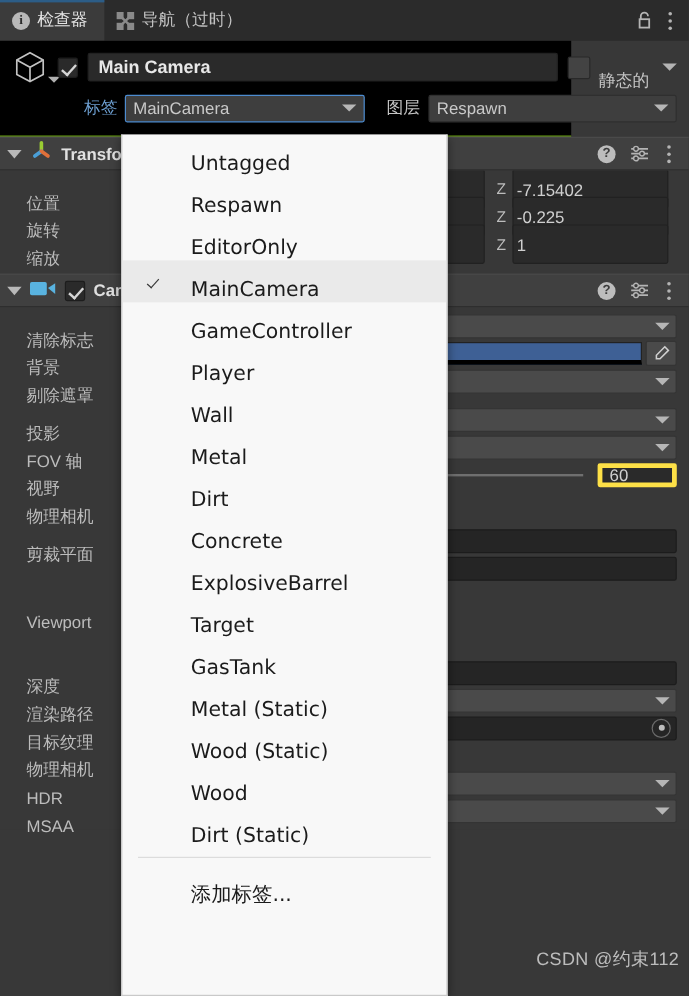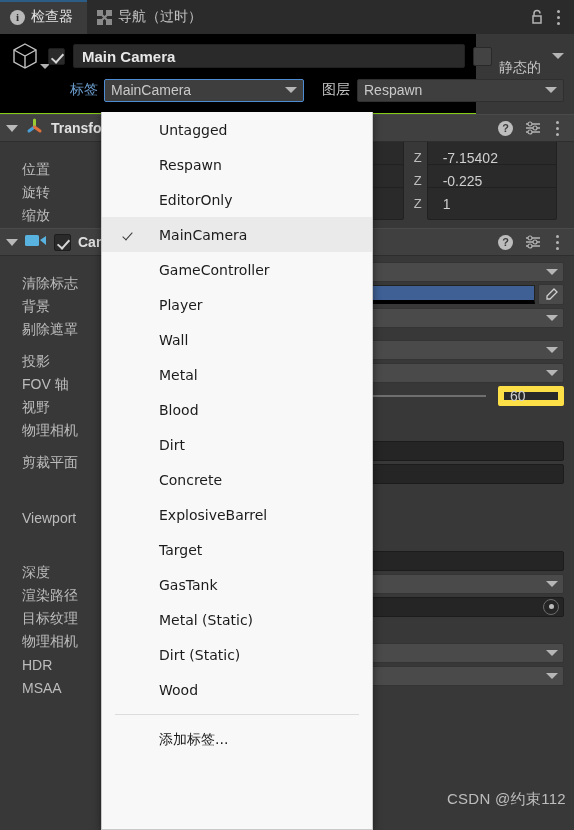--- a/index.html
+++ b/index.html
@@ -108,56 +108,56 @@
   }
   .preset-ico svg { display: block; }
 
   .section { background: #383838; padding: 4px 0; }
   .prop-row { height: 23px; display: flex; align-items: center; padding-right: 10px; }
   .prop-lbl { color: #bcbcbc; font-size: 14px; width: 104px; padding-left: 22px; white-space: nowrap; overflow: hidden; margin-top: 25px; }
   .vec { display: flex; flex: 1; gap: 0; align-items: center; }
   .axis { color: #bdbdbd; font-size: 13px; width: 14px; text-align: center; margin-right: 2px;}
   .num {
     flex: 1; height: 33px; background: #2a2a2a; border: 1px solid #212121; border-radius: 2px;
-    color: #cfcfcf; font-size: 14px; display: flex; align-items: center; padding-left: 15px;
+    color: #cfcfcf; font-size: 14px; display: flex; align-items: center; padding-left: 3px;
     margin-right: 7px; overflow: hidden; white-space: nowrap;
   }
   .field-dd {
     flex: 1; height: 20px; background: #4a4a4a; border: 1px solid #343434; border-radius: 2px;
     display: flex; align-items: center; padding: 0 5px; color: #cacaca; font-size: 13px;
   }
   .field-dd .dcar { margin-left: auto; width: 0; height: 0; border-left: 6px solid transparent; border-right: 6px solid transparent; border-top: 6px solid #b6b6b6; }
   .field-dark {
     flex: 1; height: 20px; background: #252525; border: 1px solid #1c1c1c; border-radius: 2px;
     display: flex; align-items: center; padding: 0 5px; color: #cacaca; font-size: 13px;
   }
   .color-field { flex: 1; display: flex; align-items: center; }
   .color-swatch { flex: 1; height: 19px; background: #3e6095; border: 1px solid #222; border-bottom: 4px solid #000; }
   .eyedrop { width: 26px; height: 21px; background: #4a4a4a; border: 1px solid #343434; border-radius: 2px; margin-left: 3px; display:flex; align-items:center; justify-content:center;}
   .slider-row { flex: 1; display: flex; align-items: center; gap: 8px; }
   .slider-track { flex: 1; height: 2px; background: #6f6f6f; position: relative; margin-right: 4px;}
-  .slider-num { width: 66px; height: 20px; background: #2a2a2a; border: 6px solid #fde047; border-radius: 2px; color: #cfcfcf; font-size: 14px; display: flex; align-items: center; padding-left: 6px; }
+  .slider-num { width: 66px; height: 20px; background: #2a2a2a; border: 4px solid #fde047; border-radius: 2px; color: #cfcfcf; font-size: 14px; display: flex; align-items: center; padding-left: 6px; }
   .small-num { width: 80px; height: 19px; background: #2a2a2a; border: 1px solid #212121; border-radius: 2px; color: #cfcfcf; font-size: 14px; display: flex; align-items: center; padding-left: 6px; }
   .obj-field {
     flex: 1; height: 20px; background: #252525; border: 1px solid #1c1c1c; border-radius: 2px;
     display: flex; align-items: center; padding: 0 4px 0 6px; color: #cacaca; font-size: 13px;
   }
   .obj-pick { margin-left: auto; width: 16px; height: 16px; border: 1px solid #6a6a6a; border-radius: 50%; display:flex;align-items:center;justify-content:center;}
   .obj-pick i { width: 5px; height: 5px; border-radius: 50%; background: #bcbcbc; display:block;}
   .spacer { height: 9px; }
 
   
   .popup {
     position: absolute; left: 101px; top: 112px; width: 272px; height: 718px;
     background: #f8f8f8; border: 1px solid #c9c9c9; border-top: none;
     box-shadow: 0 2px 8px rgba(0,0,0,.45);
     z-index: 40; overflow: hidden;
   }
   .popup-item {
-    height: 35px; display: flex; align-items: center; font-size: 14px; color: #1b1b1b;
+    height: 35px; display: flex; align-items: flex-end; font-size: 17px; color: #1b1b1b;
     font-family: "DejaVu Sans", sans-serif; padding-left: 57px; position: relative;
   }
   .popup-item.selected { background: #eaeaea; }
   .popup-item .tick {
     position: absolute; left: 23px; top: 13px; width: 5px; height: 10px;
     border: solid #3a3a3a; border-width: 0 1.6px 1.6px 0; transform: rotate(42deg);
   }
   .popup-sep { height: 1px; background: #dcdcdc; margin: 7px 13px; }
 
   
@@ -458,45 +458,45 @@
     <div class="popup-item">
       <span>Player</span>
       </div>
     <div class="popup-item">
       <span>Wall</span>
       </div>
     <div class="popup-item">
       <span>Metal</span>
       </div>
     <div class="popup-item">
-      <span>Blood</span>
-      </div>
-    <div class="popup-item">
       <span>Dirt</span>
       </div>
     <div class="popup-item">
       <span>Concrete</span>
       </div>
     <div class="popup-item">
       <span>ExplosiveBarrel</span>
       </div>
     <div class="popup-item">
       <span>Target</span>
       </div>
     <div class="popup-item">
       <span>GasTank</span>
       </div>
     <div class="popup-item">
       <span>Metal (Static)</span>
       </div>
     <div class="popup-item">
+      <span>Wood (Static)</span>
+      </div>
+    <div class="popup-item">
+      <span>Wood</span>
+      </div>
+    <div class="popup-item">
       <span>Dirt (Static)</span>
-      </div>
-    <div class="popup-item">
-      <span>Wood</span>
       </div>
     <div class="popup-sep"></div>
     <div class="popup-item">
       <span>添加标签...</span>
       </div>
   </div>
 
   <div class="watermark">CSDN @约束112</div>
 </div>
 

